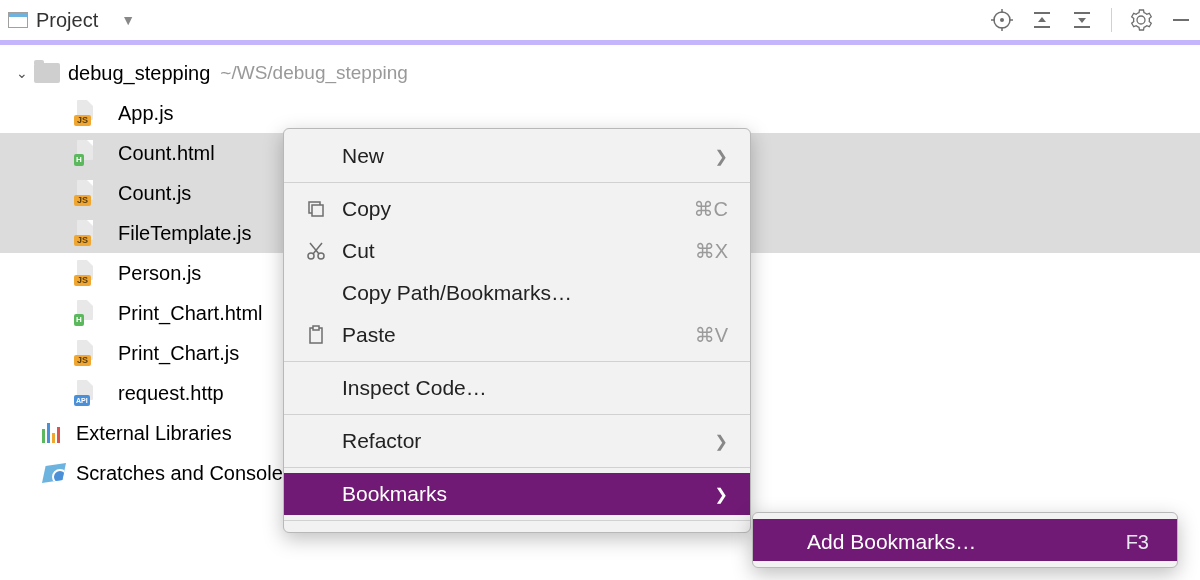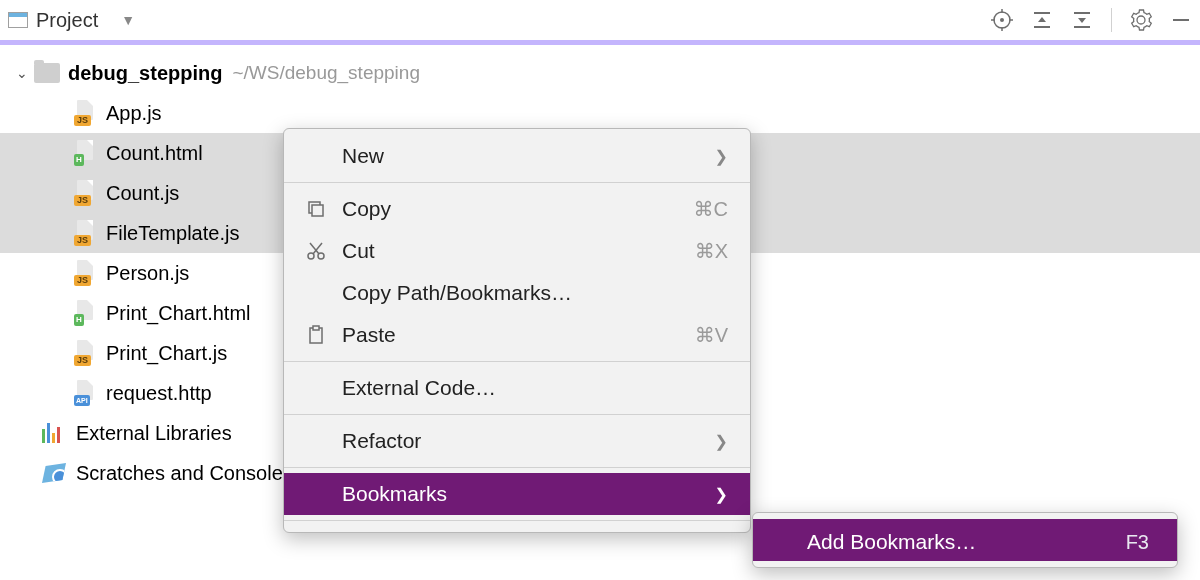--- a/index.html
+++ b/index.html
@@ -101,21 +101,21 @@
       top: -3px;
       left: 0;
       width: 10px;
       height: 4px;
       background: #cfcfcf;
       border-radius: 2px 2px 0 0;
     }
     .file-icon {
       width: 22px;
       height: 26px;
-      margin-right: 10px;
+      margin-right: 22px;
       position: relative;
       display: flex;
       align-items: flex-end;
       justify-content: center;
     }
     .file-icon .page {
       position: absolute;
       top: 0;
       left: 3px;
       width: 16px;
@@ -141,21 +141,21 @@
       font-weight: bold;
       padding: 1px 3px;
       border-radius: 2px;
       color: #fff;
       line-height: 1;
     }
     .badge.js { background: #f0a732; color: #5a3d0c; }
     .badge.html { background: #5cb85c; color: #fff; font-size: 8px; padding: 2px 2px; }
     .badge.api { background: #4a90d9; color: #fff; font-size: 7px; padding: 2px 2px; }
     .folder-name {
-      font-weight: bold;
+      font-weight: normal;
       color: #000;
       margin-right: 10px;
     }
     .folder-path {
       color: #999;
       font-size: 19px;
     }
     .file-name {
       color: #000;
     }
@@ -429,21 +429,21 @@
           <rect x="4" y="3" width="12" height="15" fill="none" stroke="#6e6e6e" stroke-width="1.5"></rect>
           <rect x="7" y="1" width="6" height="4" fill="#f2f2f2" stroke="#6e6e6e" stroke-width="1.5"></rect>
         </svg>
     </span>
     <span class="menu-label">Paste</span>
     <span class="menu-shortcut">⌘V</span>
   </div>
   <div class="menu-separator"></div>
   <div class="menu-item">
     <span class="menu-icon-slot"></span>
-    <span class="menu-label">External Code…</span>
+    <span class="menu-label">Inspect Code…</span>
   </div>
   <div class="menu-separator"></div>
   <div class="menu-item">
     <span class="menu-icon-slot"></span>
     <span class="menu-label">Refactor</span>
     <span class="menu-arrow">❯</span>
   </div>
   <div class="menu-separator"></div>
   <div class="menu-item highlighted">
     <span class="menu-icon-slot"></span>

